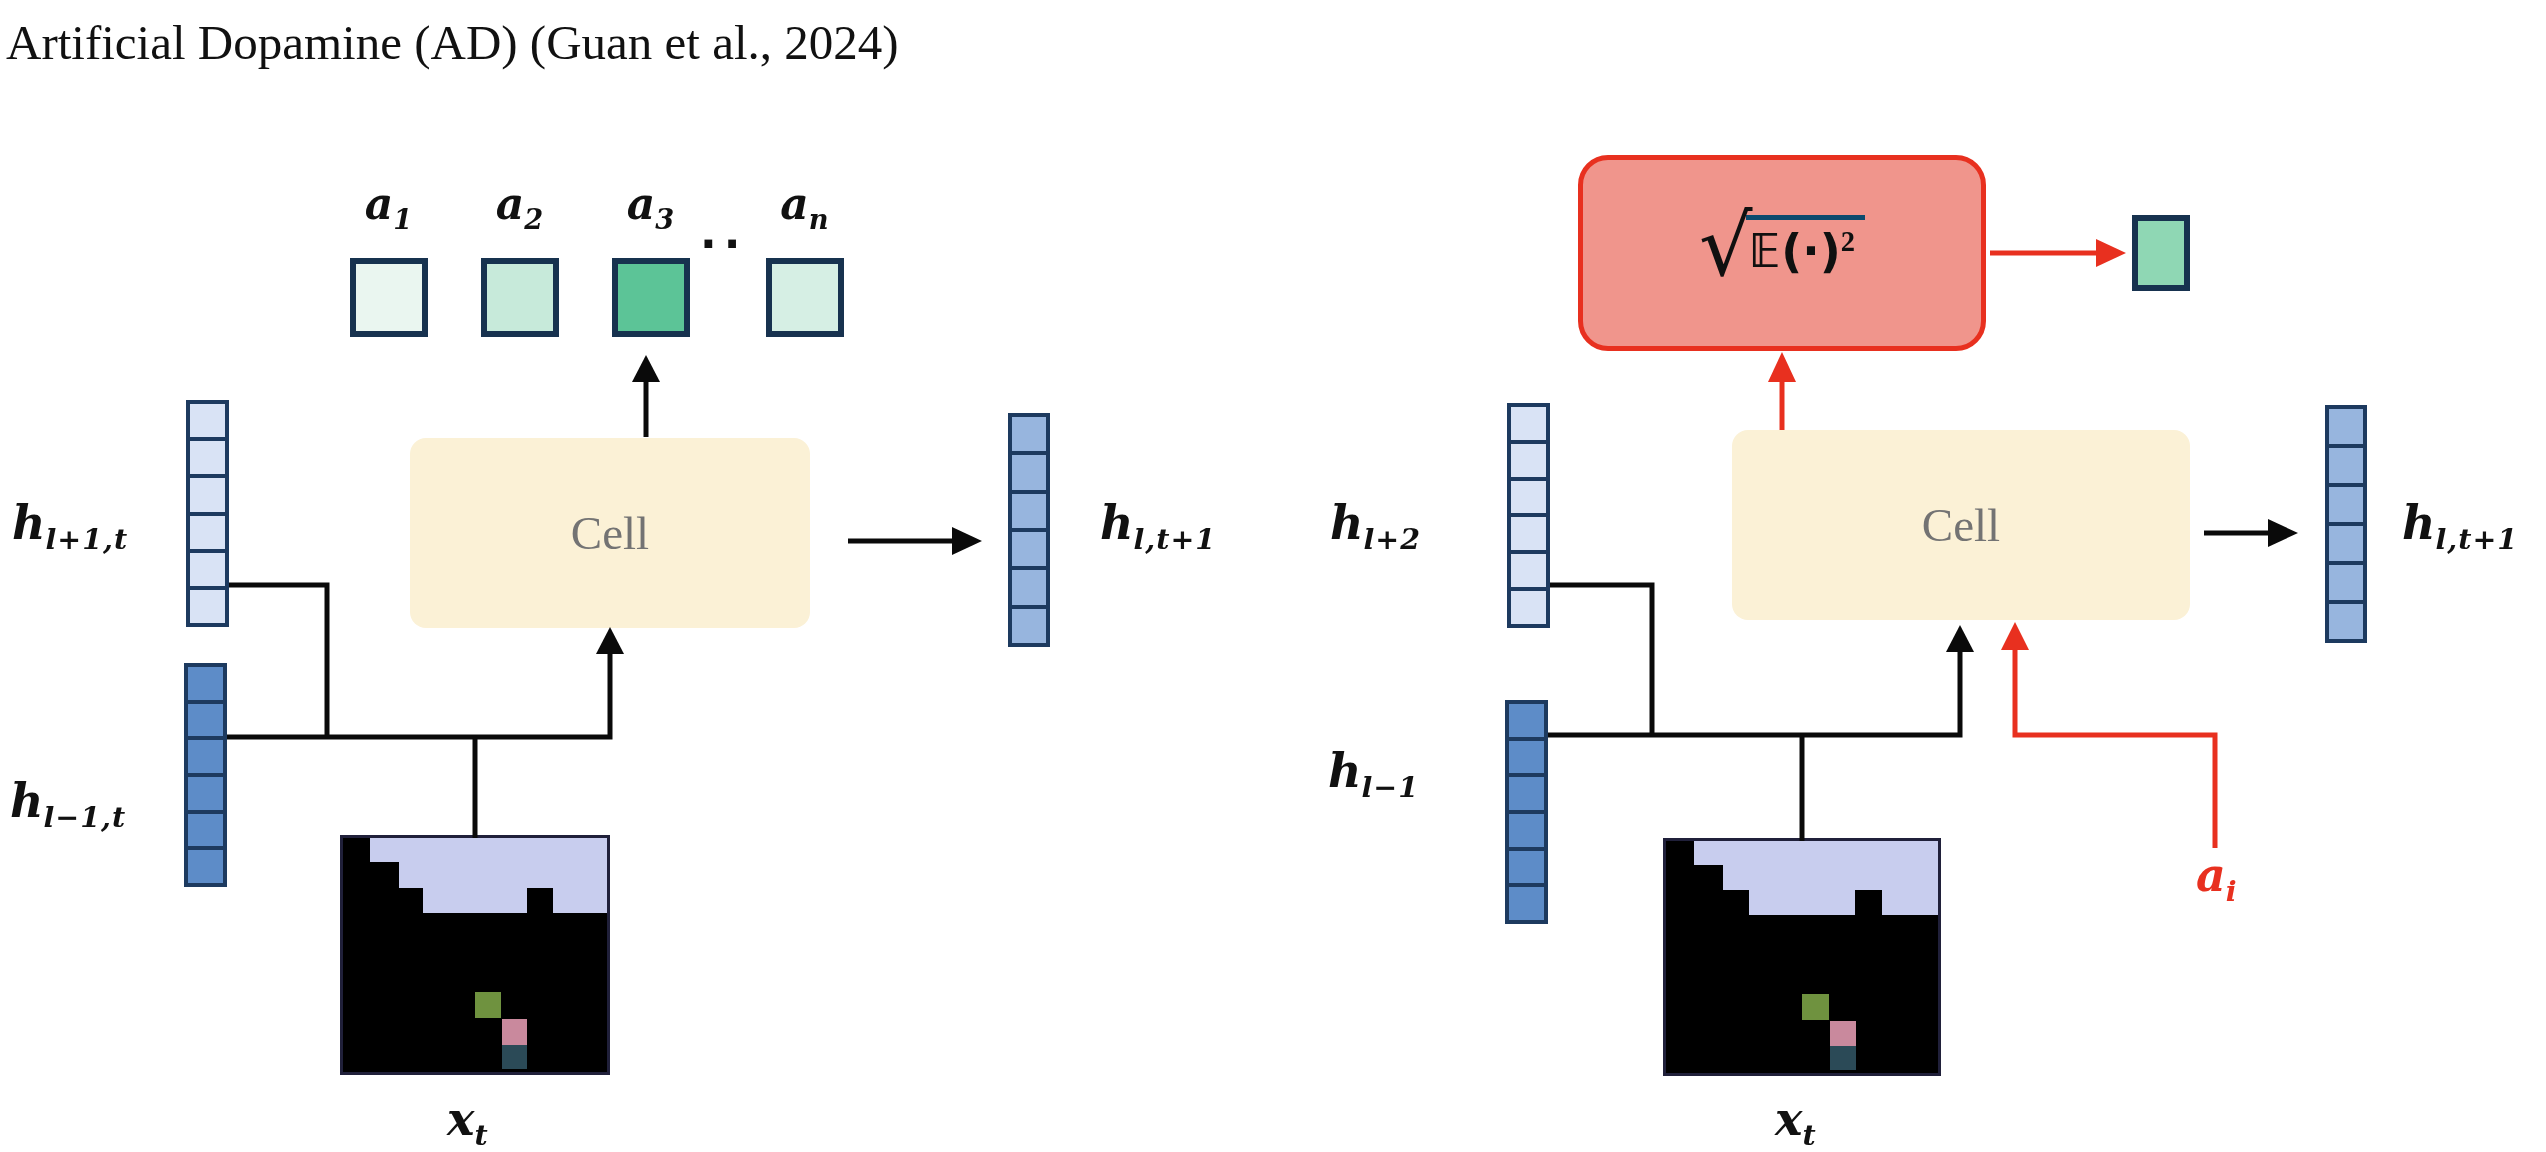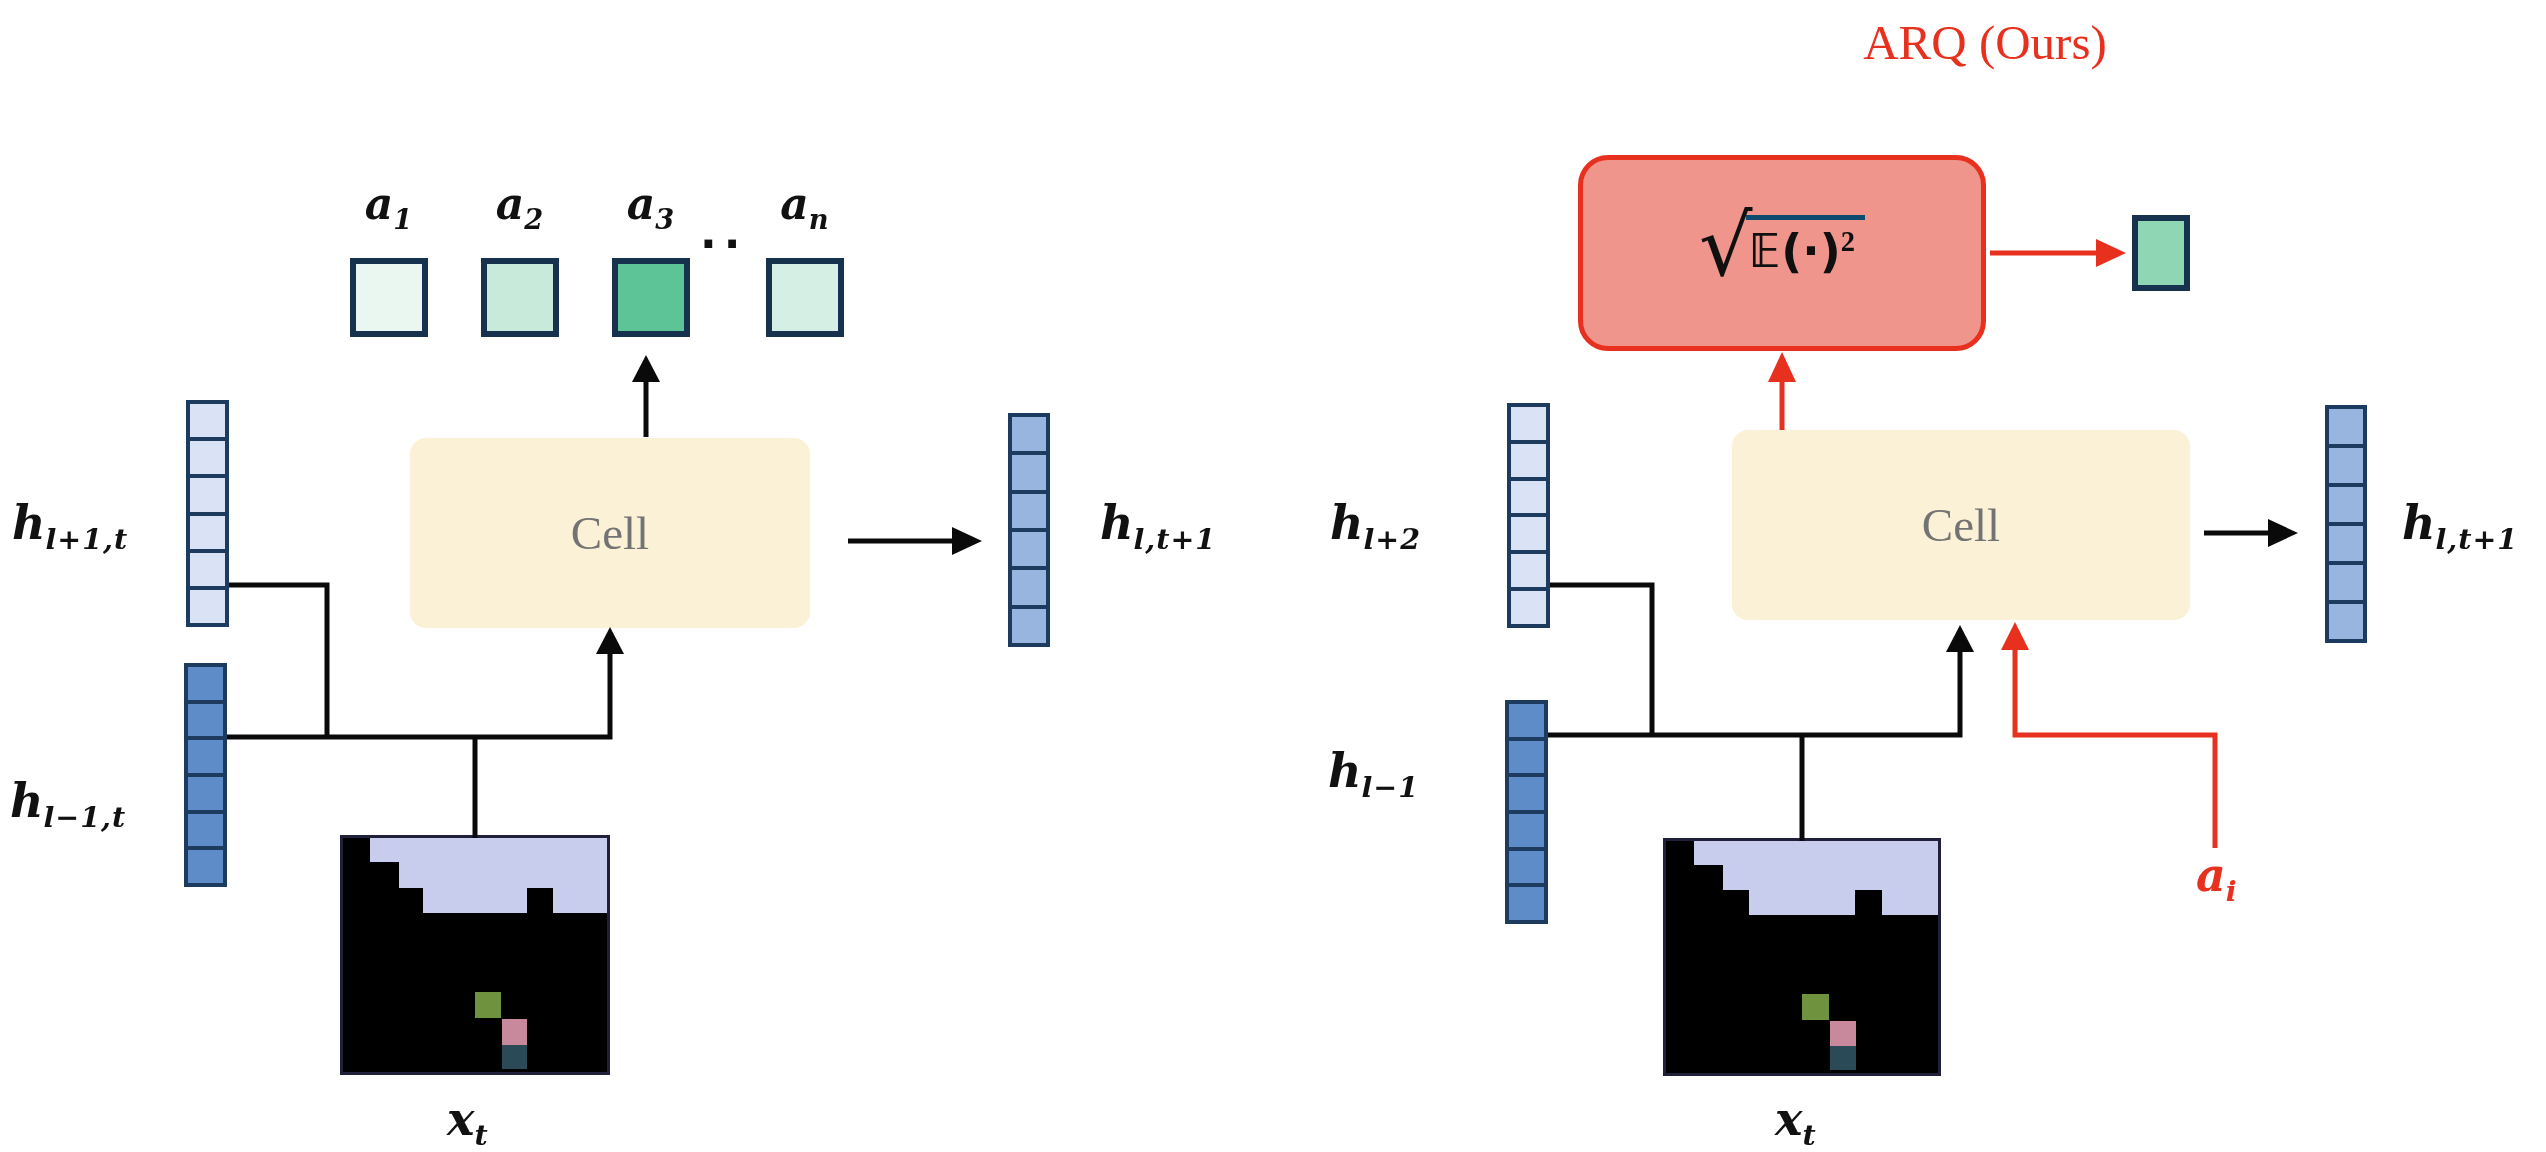--- a/index.html
+++ b/index.html
@@ -37,21 +37,21 @@
   .game{background:#000;box-sizing:border-box;border:3px solid #20203a;}
   .game .px{position:absolute;}
   .sky{background:#c8cdee;}
   svg.wires{position:absolute;left:0;top:0;pointer-events:none;}
 </style>
 </head>
 <body>
 
 <div id="canvas">
 
-  <div class="abs title red" style="left:1985px;top:14px;transform:translateX(-50%);">ARQ (Ours)</div>
+  <div class="abs title" style="left:6px;top:14px;">Artificial Dopamine (AD) (Guan et al., 2024)</div>
 
   <div class="abs math action-label" style="left:389px;top:182px;transform:translateX(-50%);"><span>a</span><sub>1</sub></div>
   <div class="abs math action-label" style="left:520px;top:182px;transform:translateX(-50%);"><span>a</span><sub>2</sub></div>
   <div class="abs math action-label" style="left:651px;top:182px;transform:translateX(-50%);"><span>a</span><sub>3</sub></div>
   <div class="abs math action-label" style="left:805px;top:182px;transform:translateX(-50%);"><span>a</span><sub>n</sub></div>
   <div class="abs dots" style="left:700px;top:222px;">··</div>
 
   <div class="abs sq" style="left: 350px; top: 258px; width: 78px; height: 79px; background-color: rgb(234, 246, 240);"></div>
   <div class="abs sq" style="left: 481px; top: 258px; width: 78px; height: 79px; background-color: rgb(199, 234, 218);"></div>
   <div class="abs sq" style="left: 612px; top: 258px; width: 78px; height: 79px; background-color: rgb(92, 196, 151);"></div>

